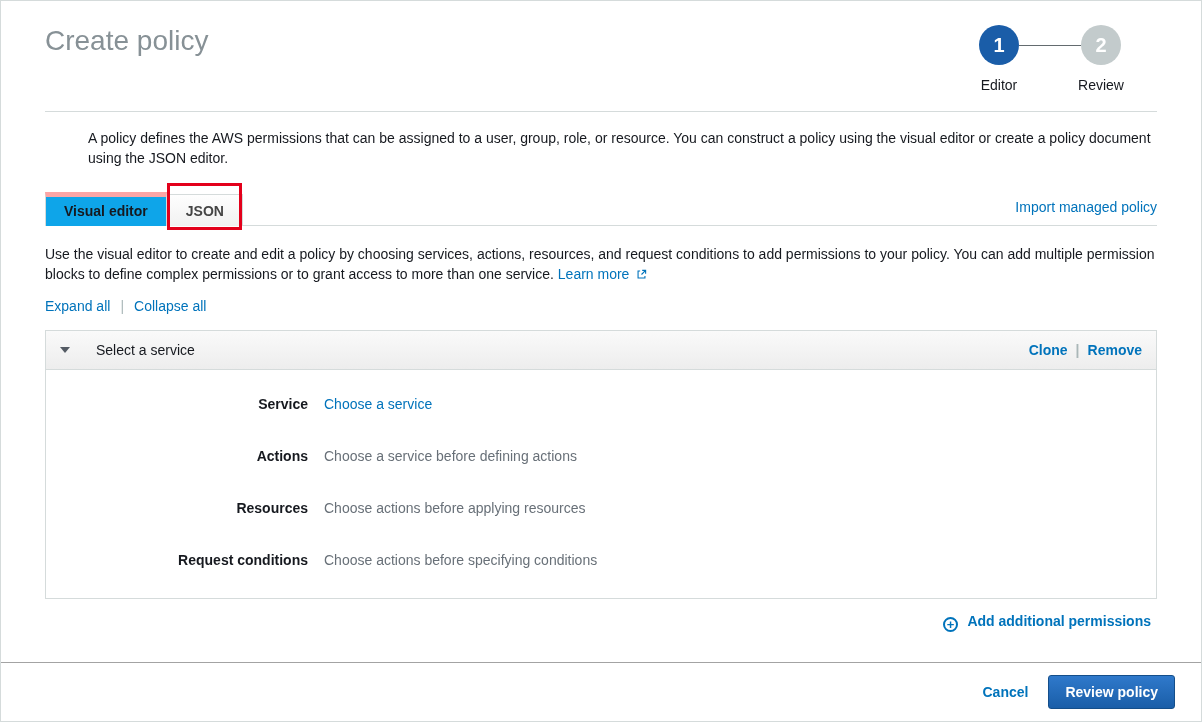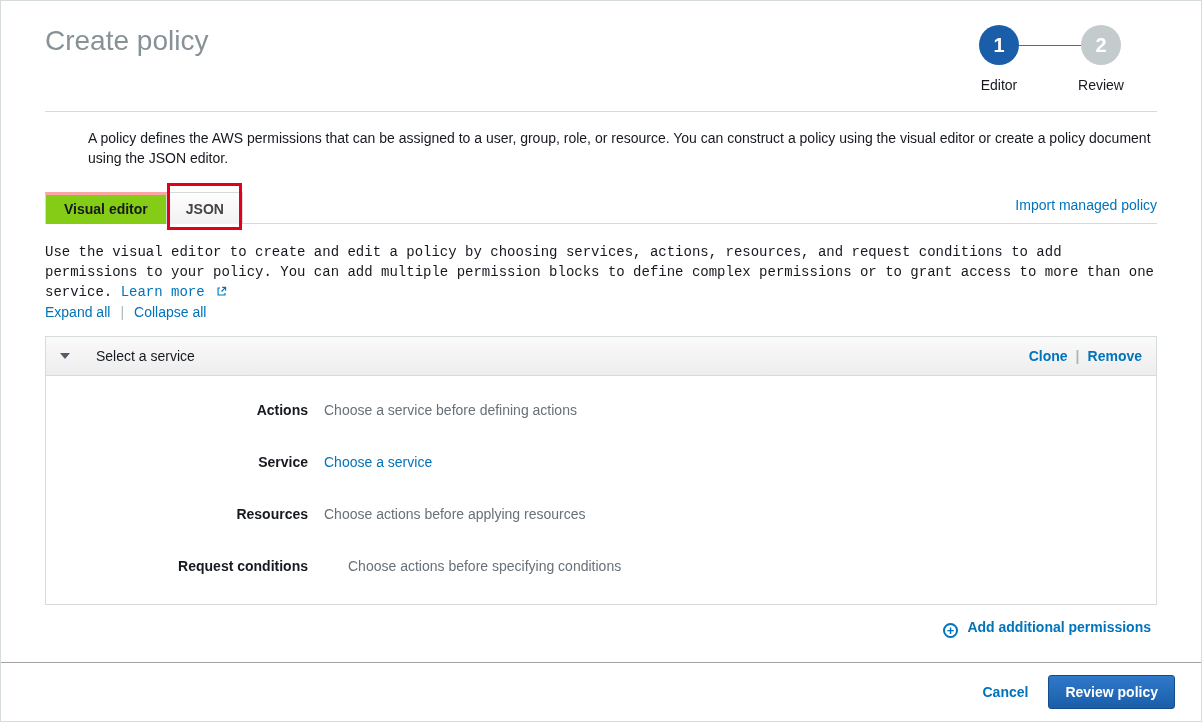--- a/index.html
+++ b/index.html
@@ -89,22 +89,22 @@
       border: 1px solid #d5dbdb;
       border-bottom: none;
       background: #f8f8f8;
       cursor: pointer;
       position: relative;
       bottom: -1px;
       color: #444;
       font-weight: 700;
     }
     .tab.active {
-      background: #84cc16;
-      border-top: 3px solid #fca5a5;
+      background: #0ea5e9;
+      border-top: 5px solid #fca5a5;
       padding-top: 6px;
       font-weight: 700;
       color: #16191f;
     }
     .tab.inactive {
       background: linear-gradient(#fefefe,#f1f1f1);
     }
     .json-highlight {
       position: absolute;
       border: 3px solid #e3001b;
@@ -116,22 +116,21 @@
     }
     .import-link {
       color: #0073bb;
       font-size: 14px;
       padding-bottom: 10px;
       cursor: pointer;
     }
     .tab-body { padding-top: 18px; }
     .subdesc {
       line-height: 1.45;
-      margin-bottom: 2px;
-      font-family: Liberation Mono, monospace;
+      margin-bottom: 14px;
     }
     .link { color: #0073bb; cursor: pointer; }
     .ext-icon {
       display: inline-block;
       width: 11px; height: 11px;
       margin-left: 3px;
       vertical-align: -1px;
     }
     .expand-row {
       display: flex;
@@ -160,21 +159,21 @@
     }
     .panel-actions { display: flex; gap: 8px; align-items: center; font-weight: 700; }
     .panel-body {
       padding: 26px 20px 30px 20px;
     }
     .field-row {
       display: flex;
       align-items: baseline;
       margin-bottom: 36px;
     }
-    .field-row:last-child { margin-bottom: 0; gap: 24px; }
+    .field-row:last-child { margin-bottom: 0; }
     .field-label {
       width: 258px;
       text-align: right;
       font-weight: 700;
       padding-right: 16px;
     }
     .field-value { color: #687078; }
     .field-value.link { color: #0073bb; }
     .panel-footer {
       display: flex;
@@ -284,26 +283,26 @@
           <span>Select a service</span>
         </div>
         <div class="panel-actions">
           <span class="link">Clone</span>
           <span class="sep">|</span>
           <span class="link">Remove</span>
         </div>
       </div>
       <div class="panel-body">
         <div class="field-row">
+          <div class="field-label">Service</div>
+          <div class="field-value link">Choose a service</div>
+        </div>
+        <div class="field-row">
           <div class="field-label">Actions</div>
           <div class="field-value">Choose a service before defining actions</div>
-        </div>
-        <div class="field-row">
-          <div class="field-label">Service</div>
-          <div class="field-value link">Choose a service</div>
         </div>
         <div class="field-row">
           <div class="field-label">Resources</div>
           <div class="field-value">Choose actions before applying resources</div>
         </div>
         <div class="field-row">
           <div class="field-label">Request conditions</div>
           <div class="field-value">Choose actions before specifying conditions</div>
         </div>
       </div>

